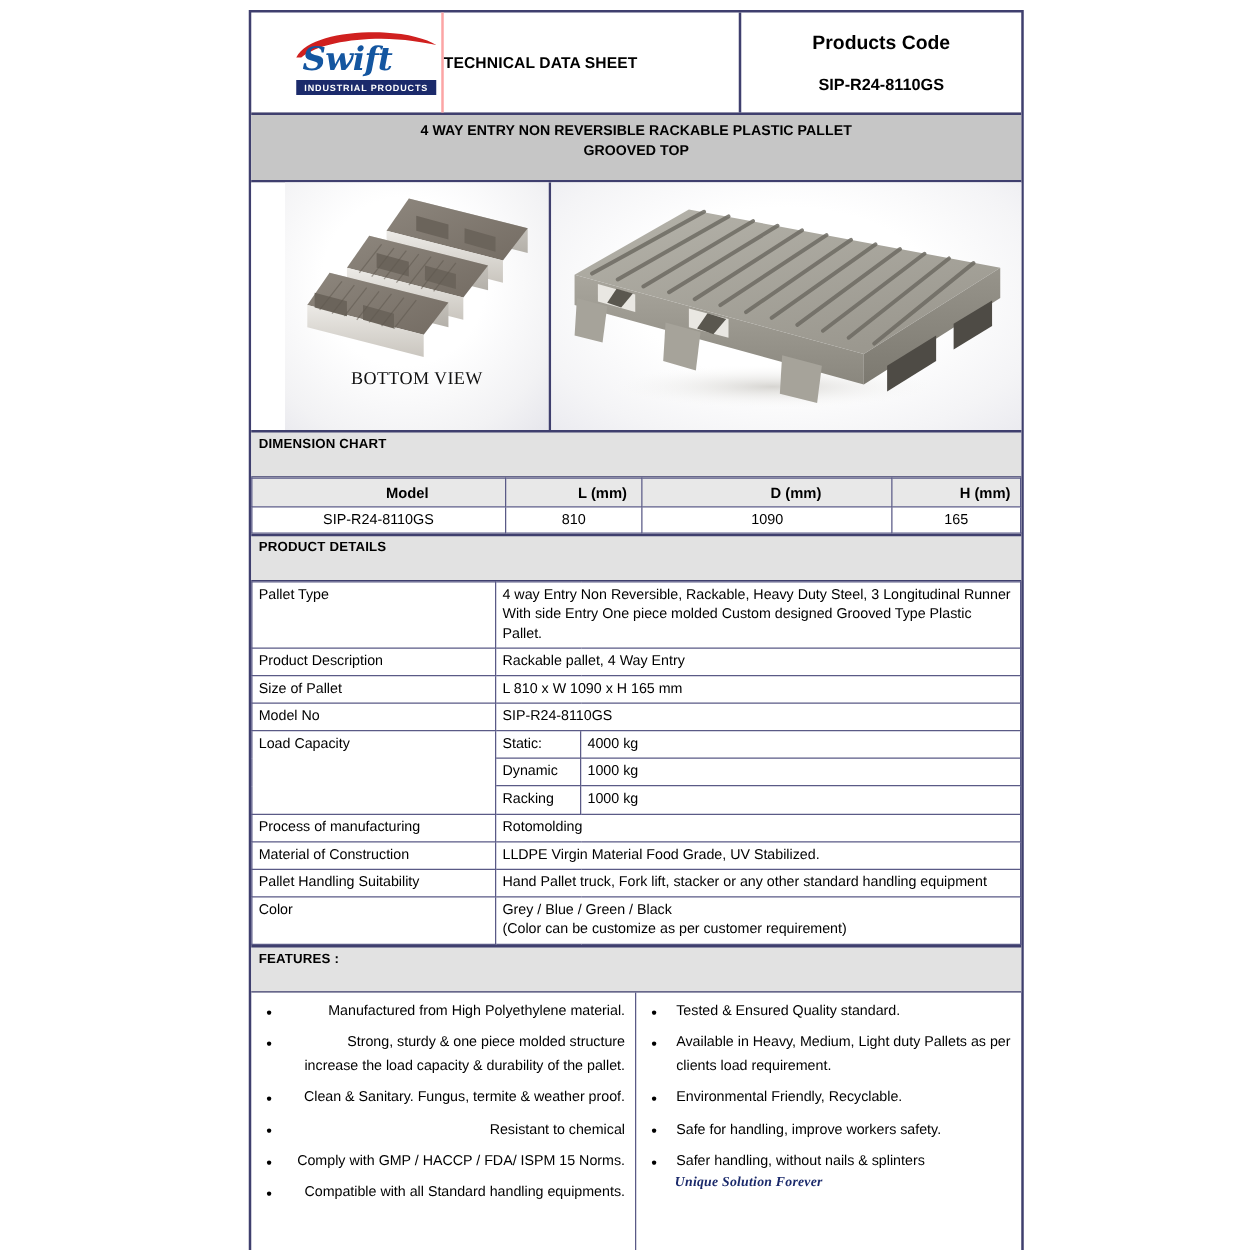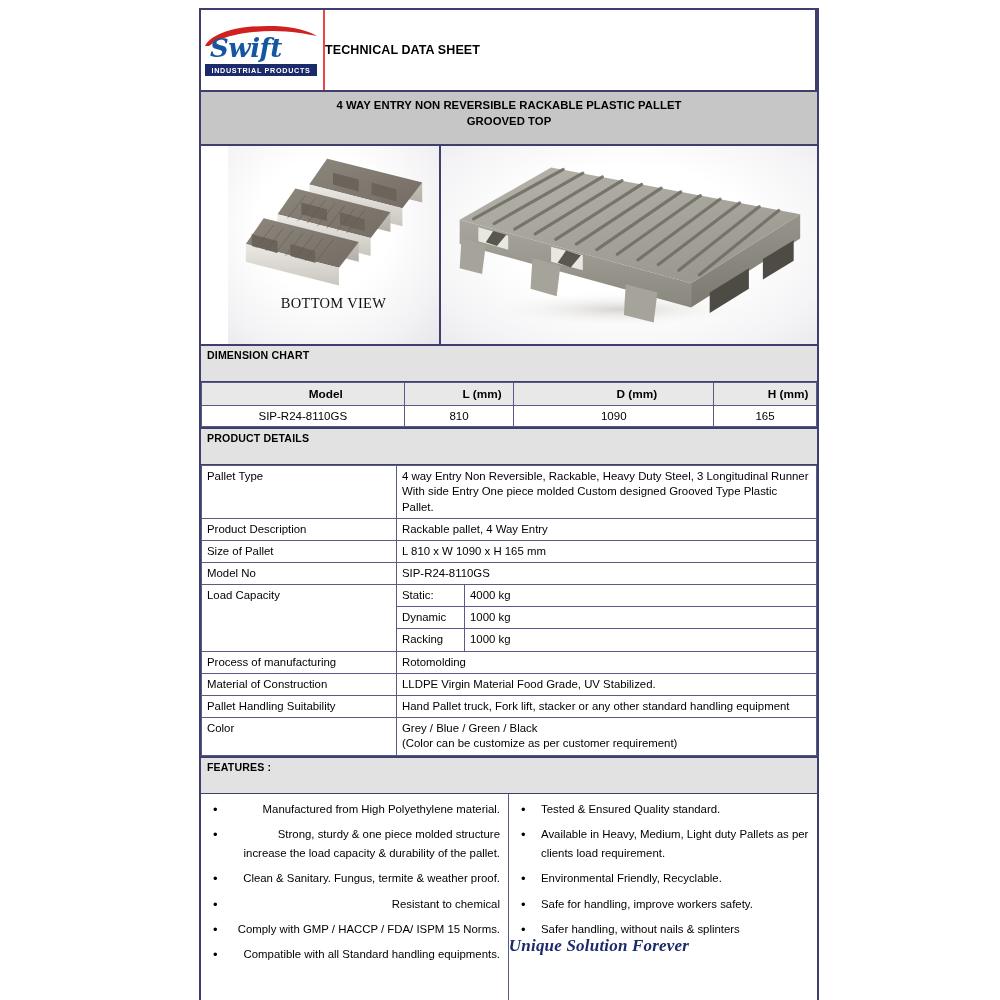--- a/index.html
+++ b/index.html
@@ -18,23 +18,23 @@
     position: absolute;
     left: 199px; top: 8px;
     width: 620px;
     border: 2px solid #3f3f6e;
     background: #ffffff;
   }
 
   
   .hdr { display: flex; height: 80px; }
   .hdr-logo {
-    width: 124px;
-    border-right: 2px solid #ef4444;
-    display: flex; align-items: center; justify-content: flex-start;
+    width: 154px;
+    border-right: 2px solid #fca5a5;
+    display: flex; align-items: center; justify-content: flex-end;
   }
   .hdr-mid {
     flex: 1;
     border-right: 2px solid #3f3f6e;
     display: flex; align-items: center; 
   }
   .hdr-mid-txt {
     font-weight: bold; font-size: 12.5px; letter-spacing: .1px;
     color: #000; font-stretch: condensed;
   }
@@ -163,21 +163,21 @@
   }
 
   
   .footer {
     position: absolute; left: 199px; top: 936px; width: 620px;
     text-align: center;
   }
   .footer span {
     font-family: "Liberation Serif", serif;
     font-weight: bold; font-style: italic;
-    font-size: 17px; color: #1b2a6b;
+    font-size: 11px; color: #1b2a6b;
     letter-spacing: .2px;
     margin-left: 180px;
   }
 </style>
 </head>
 <body>
 
 <div class="page">
 
   <div class="sheet">
@@ -195,20 +195,24 @@
           <div class="bar">
             <span>INDUSTRIAL PRODUCTS</span>
           </div>
         </div>
       </div>
 
       <div class="hdr-mid">
         <div class="hdr-mid-txt">TECHNICAL DATA SHEET</div>
       </div>
 
+      <div class="hdr-right">
+        <div class="t1">Products Code</div>
+        <div class="t2">SIP-R24-8110GS</div>
+      </div>
     </div>
 
     <div class="titleband">
       <div>4 WAY ENTRY NON REVERSIBLE RACKABLE PLASTIC PALLET</div>
       <div>GROOVED TOP</div>
     </div>
 
     <div class="imgrow">
 
       <div class="imgcell-l">

